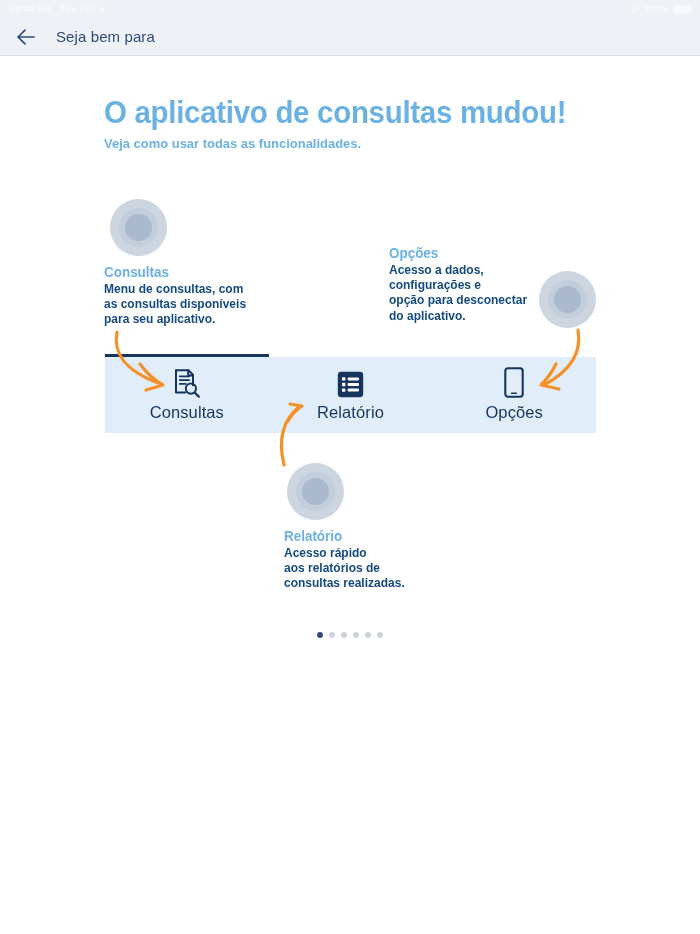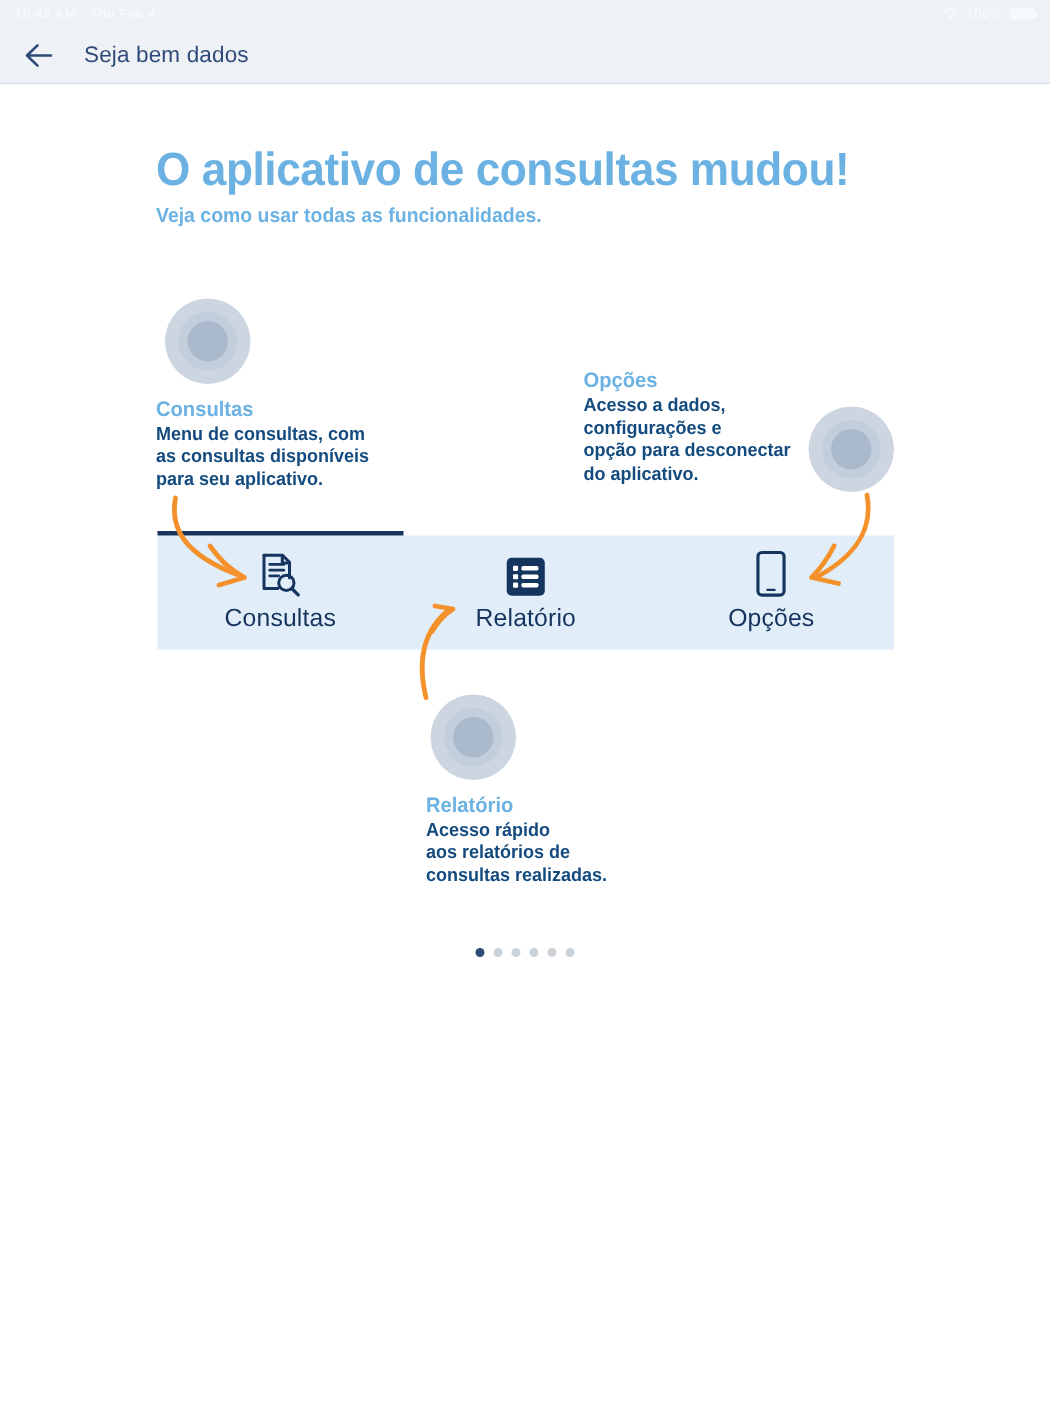--- a/index.html
+++ b/index.html
@@ -169,21 +169,21 @@
     <span class="batt-glyph"></span>
   </span>
 </div>
 
 <div id="app-bar">
   <span class="back-arrow">
     <svg width="20" height="18" viewBox="0 0 20 18" fill="none">
       <path d="M18 9H2M2 9L9 2.2M2 9L9 15.8" stroke="#2e4a78" stroke-width="1.7" stroke-linecap="round" stroke-linejoin="round"></path>
     </svg>
   </span>
-  <span class="bar-title">Seja bem dados</span>
+  <span class="bar-title">Seja bem para</span>
 </div>
 <div id="app-bar-divider"></div>
 
 <div id="headline">O aplicativo de consultas mudou!</div>
 <div id="subheadline">Veja como usar todas as funcionalidades.</div>
 
 <div class="avatar-circle" style="left:110px; top:199px; width:57px; height:57px;">
   <div class="ring-mid">
       <div class="ring-core"></div>
     </div>

